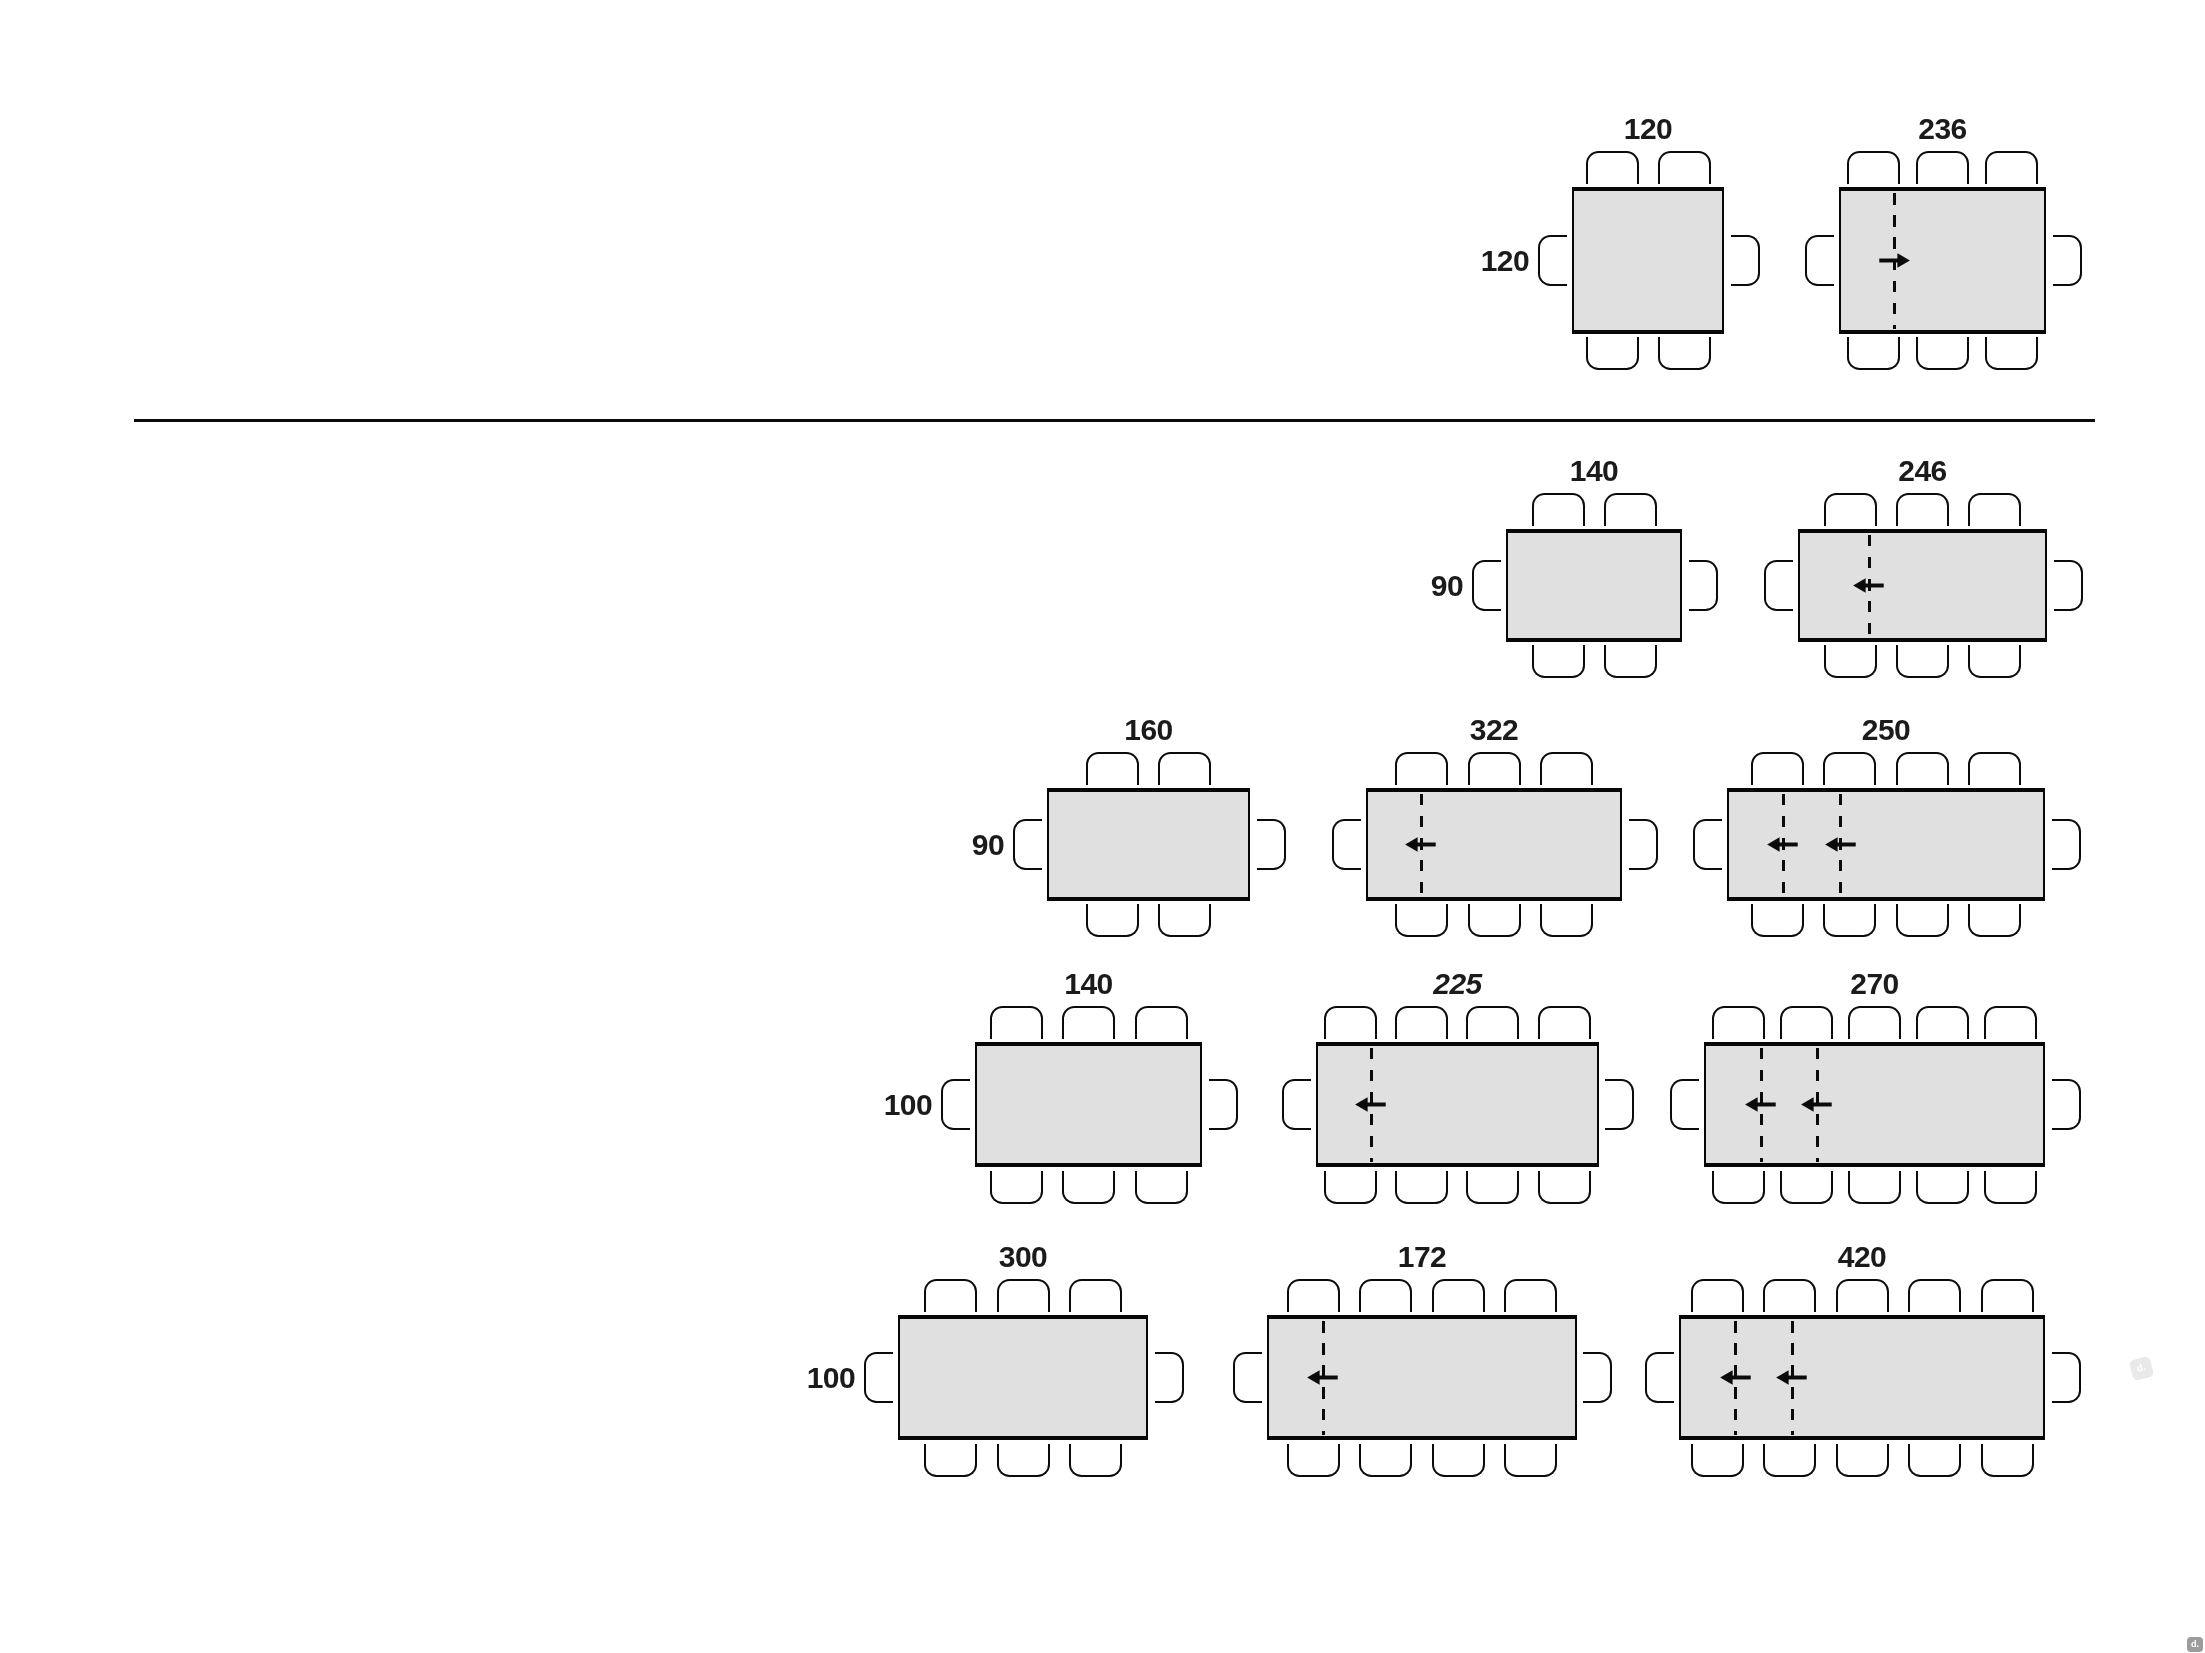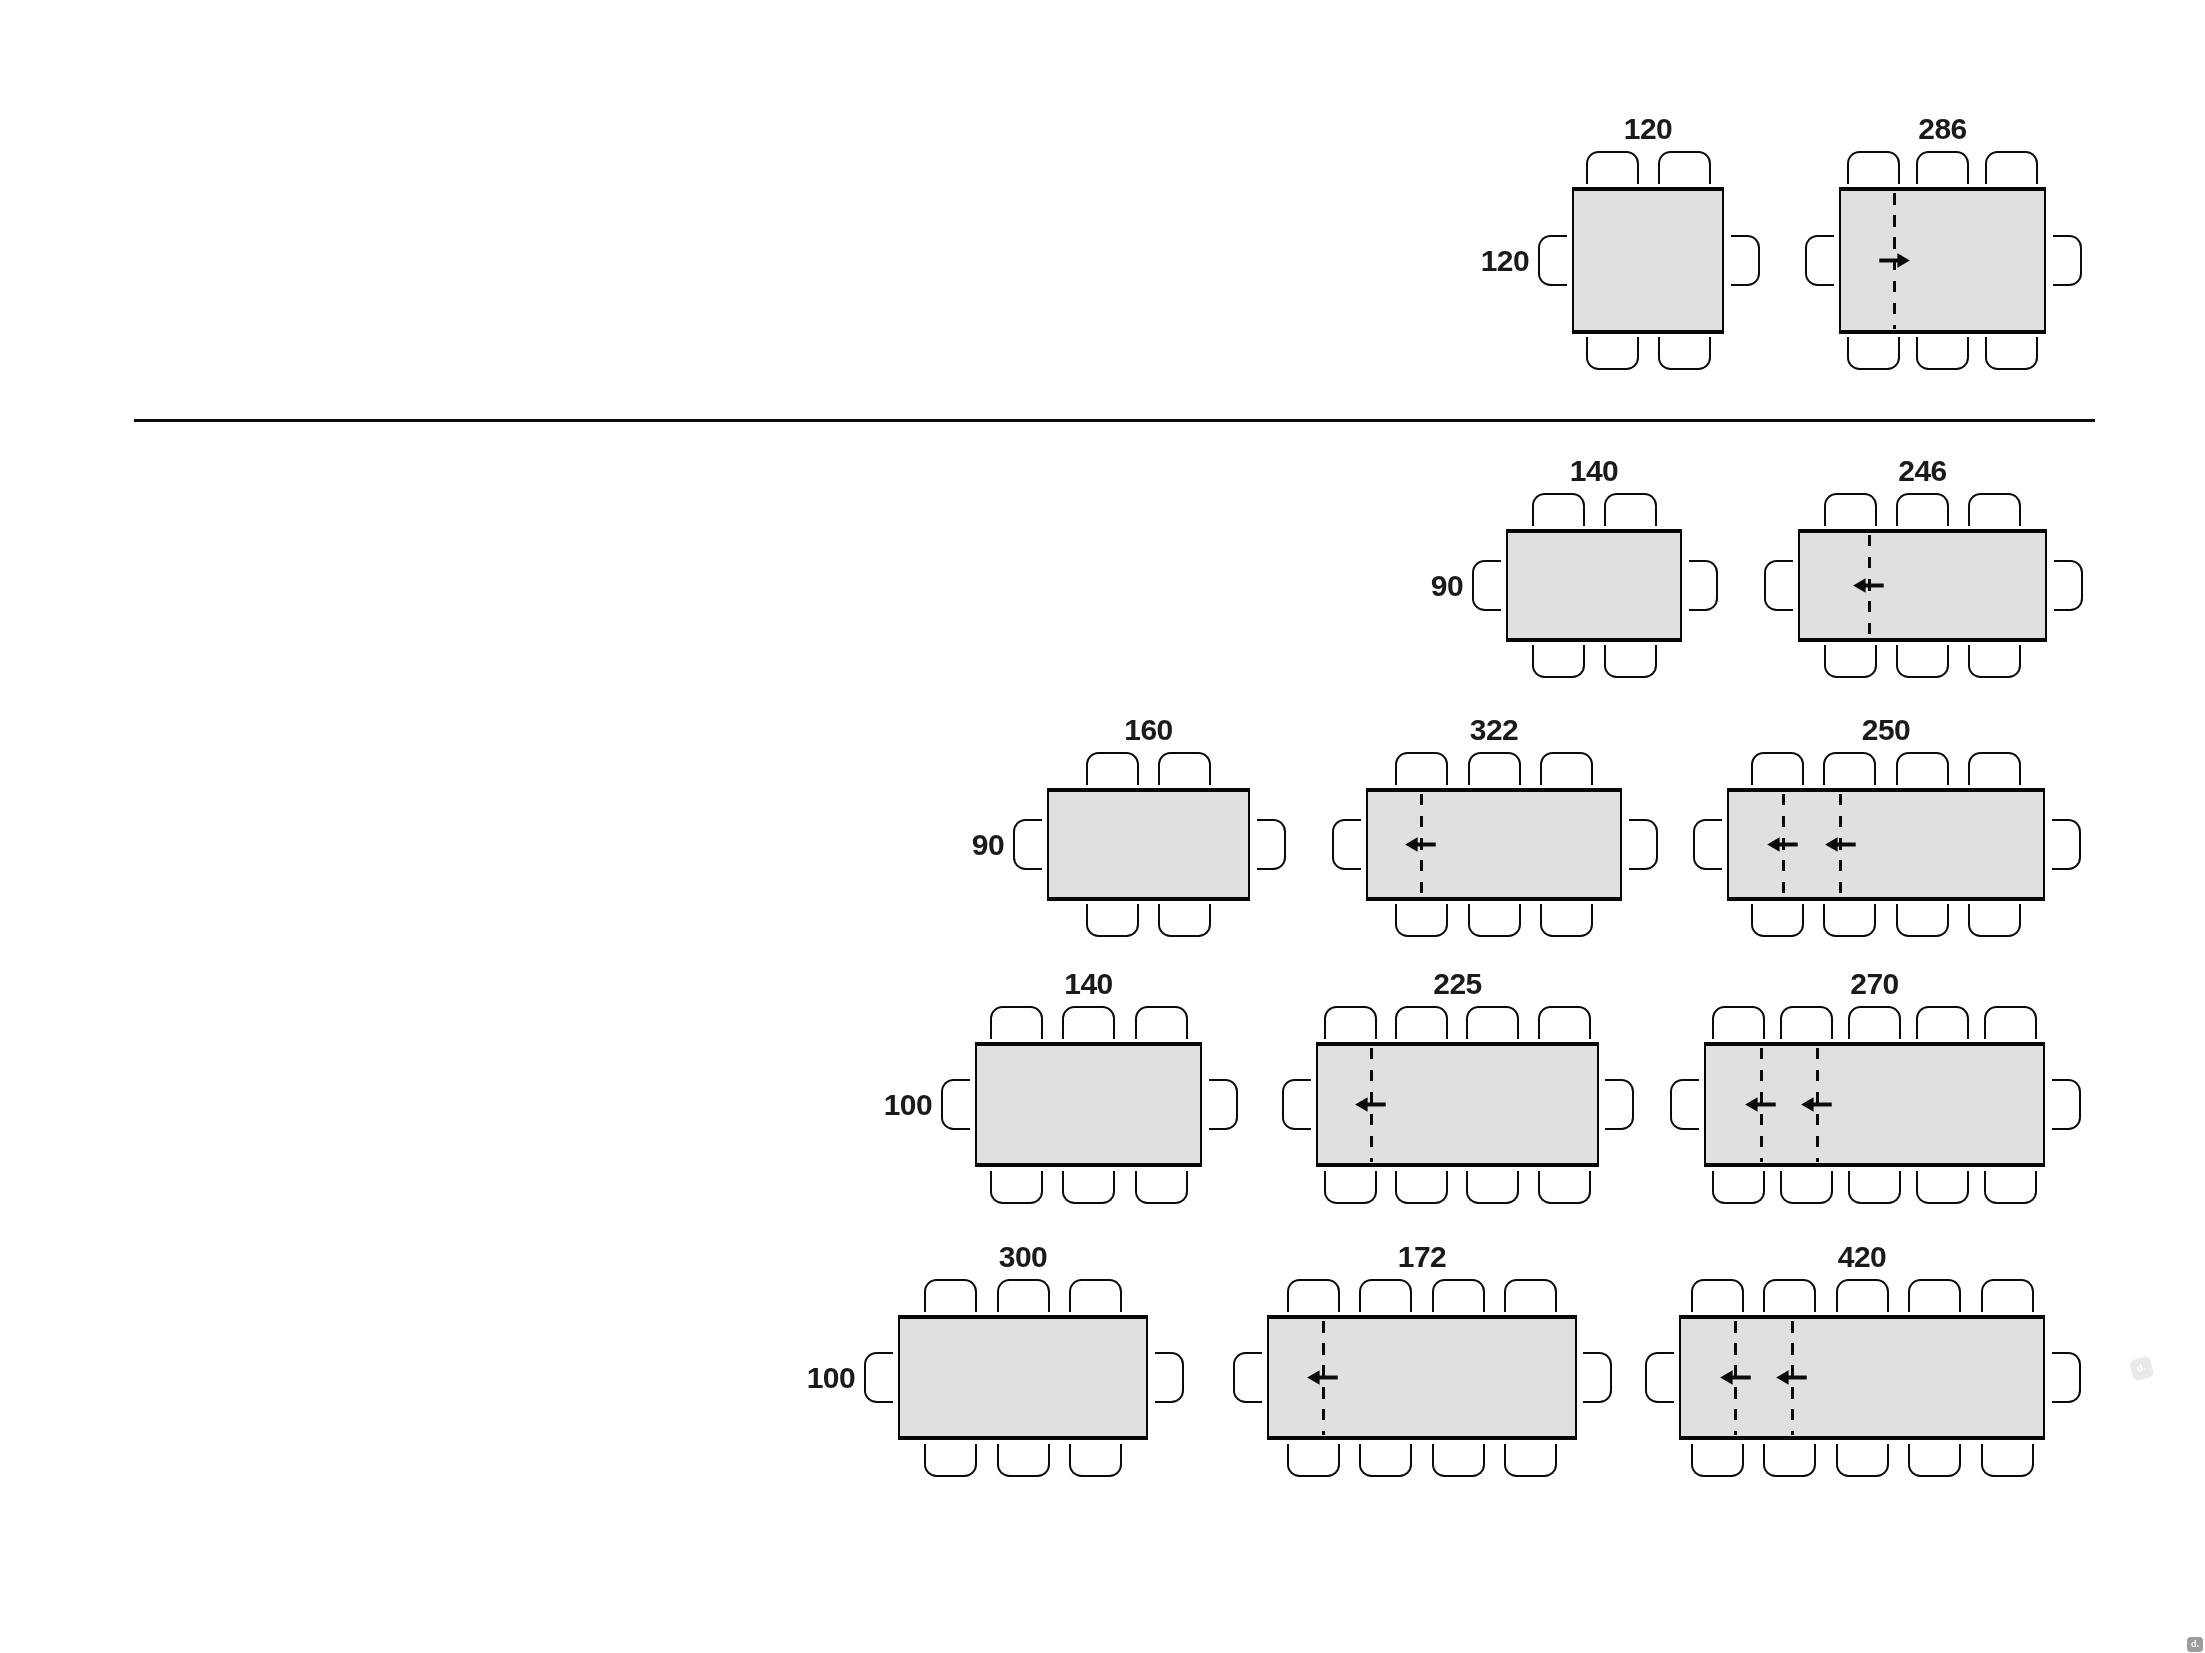--- a/index.html
+++ b/index.html
@@ -62,21 +62,21 @@
       <div class="chair chair-bottom" style="left: 77px; top: 150px;"></div>
       <div class="chair chair-bottom" style="left: 146px; top: 150px;"></div>
       <div class="chair chair-left" style="top: 48px;"></div>
       <div class="chair chair-right" style="left: 214px; top: 48px;"></div>
       <div class="tabletop" style="width: 207px; height: 147px;"></div>
       <div class="dash" style="left: 54px; top: 5.7px; height: 136px;"></div>
       <svg viewBox="0 0 60 30" class="arrow" style="left: 38px; top: 65px;">
         <line x1="4" y1="15" x2="38" y2="15" stroke="#0b0b0b" stroke-width="7"></line>
         <polygon points="36,2 58,15 36,28" fill="#0b0b0b"></polygon>
       </svg>
-      <div class="wlabel" style="width: 207px;">286</div>
+      <div class="wlabel" style="width: 207px;">236</div>
     </div>
     <div class="diagram" style="left: 1506px; top: 529px;">
       <div class="chair chair-top" style="left: 25.6px; top: -36px;"></div>
       <div class="chair chair-top" style="left: 98px; top: -36px;"></div>
       <div class="chair chair-bottom" style="left: 25.6px; top: 116px;"></div>
       <div class="chair chair-bottom" style="left: 98px; top: 116px;"></div>
       <div class="chair chair-left" style="top: 31px;"></div>
       <div class="chair chair-right" style="left: 183px; top: 31px;"></div>
       <div class="tabletop" style="width: 176px; height: 113px;"></div>
       <div class="wlabel" style="width: 176px;">140</div>
@@ -174,21 +174,21 @@
       <div class="chair chair-bottom" style="left: 150px; top: 129px;"></div>
       <div class="chair chair-bottom" style="left: 222px; top: 129px;"></div>
       <div class="chair chair-left" style="top: 37px;"></div>
       <div class="chair chair-right" style="left: 289px; top: 37px;"></div>
       <div class="tabletop" style="width: 283px; height: 125px;"></div>
       <div class="dash" style="left: 54px; top: 5.7px; height: 114px;"></div>
       <svg viewBox="0 0 60 30" class="arrow dir-left" style="left: 38px; top: 54px;">
         <line x1="4" y1="15" x2="38" y2="15" stroke="#0b0b0b" stroke-width="7"></line>
         <polygon points="36,2 58,15 36,28" fill="#0b0b0b"></polygon>
       </svg>
-      <div class="wlabel" style="width: 283px;">225</div>
+      <div class="wlabel" style="width: 283px; font-style: italic;">225</div>
     </div>
     <div class="diagram" style="left: 1704px; top: 1042px;">
       <div class="chair chair-top" style="left: 8px; top: -36px;"></div>
       <div class="chair chair-top" style="left: 76px; top: -36px;"></div>
       <div class="chair chair-top" style="left: 144px; top: -36px;"></div>
       <div class="chair chair-top" style="left: 212px; top: -36px;"></div>
       <div class="chair chair-top" style="left: 280px; top: -36px;"></div>
       <div class="chair chair-bottom" style="left: 8px; top: 129px;"></div>
       <div class="chair chair-bottom" style="left: 76px; top: 129px;"></div>
       <div class="chair chair-bottom" style="left: 144px; top: 129px;"></div>

